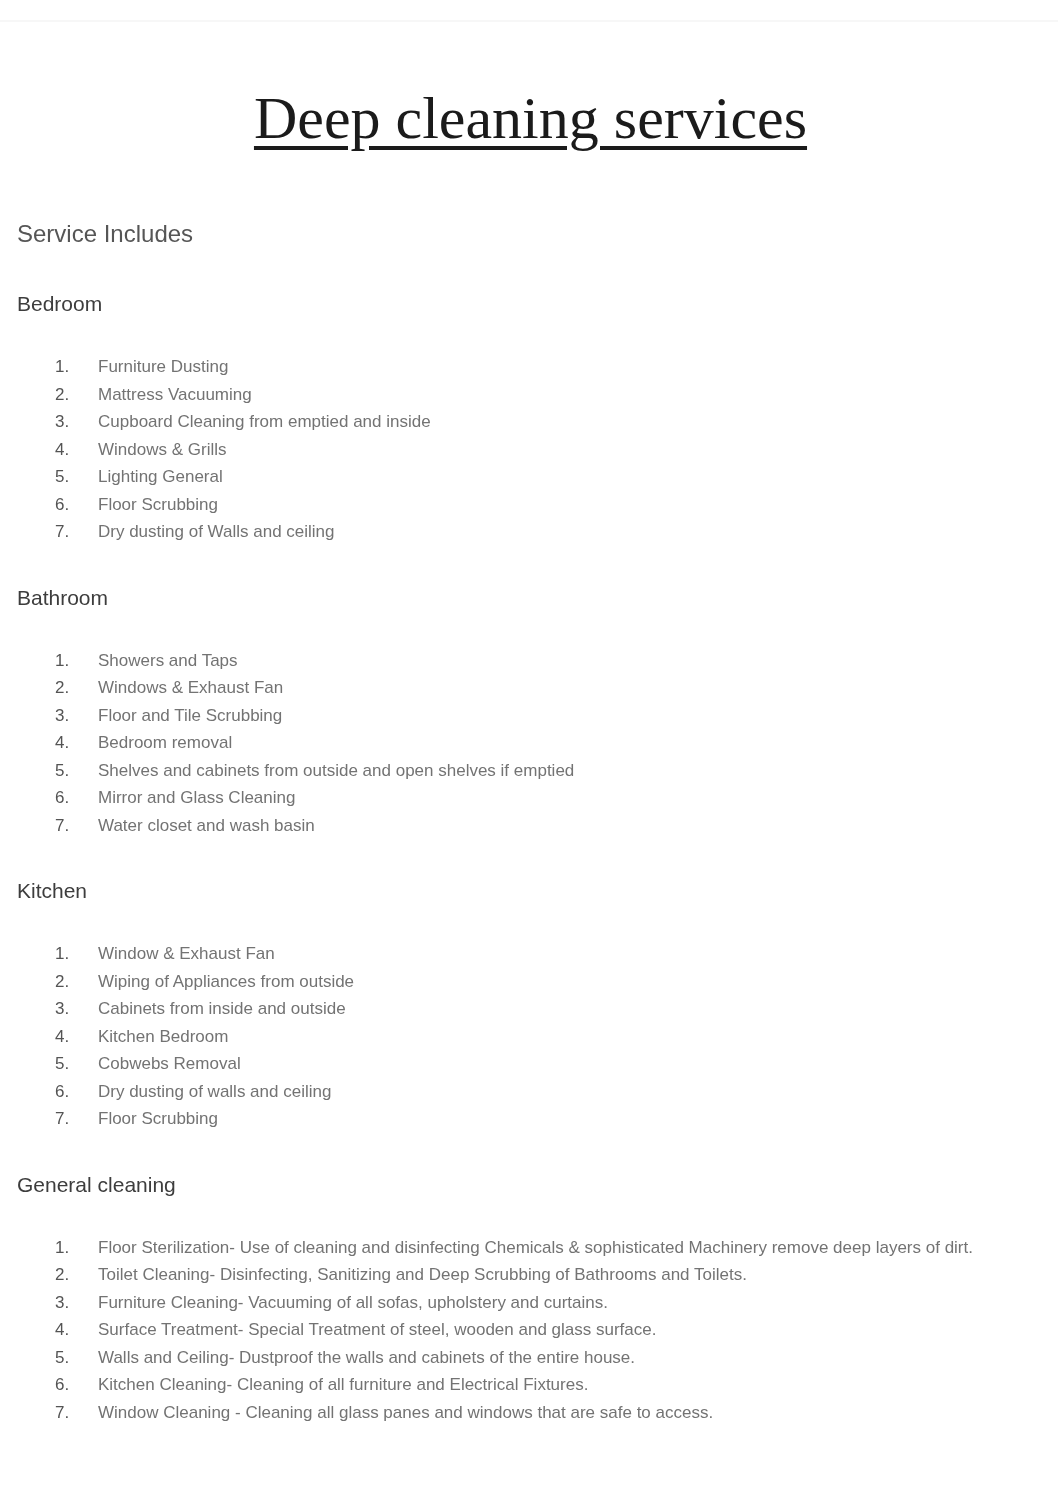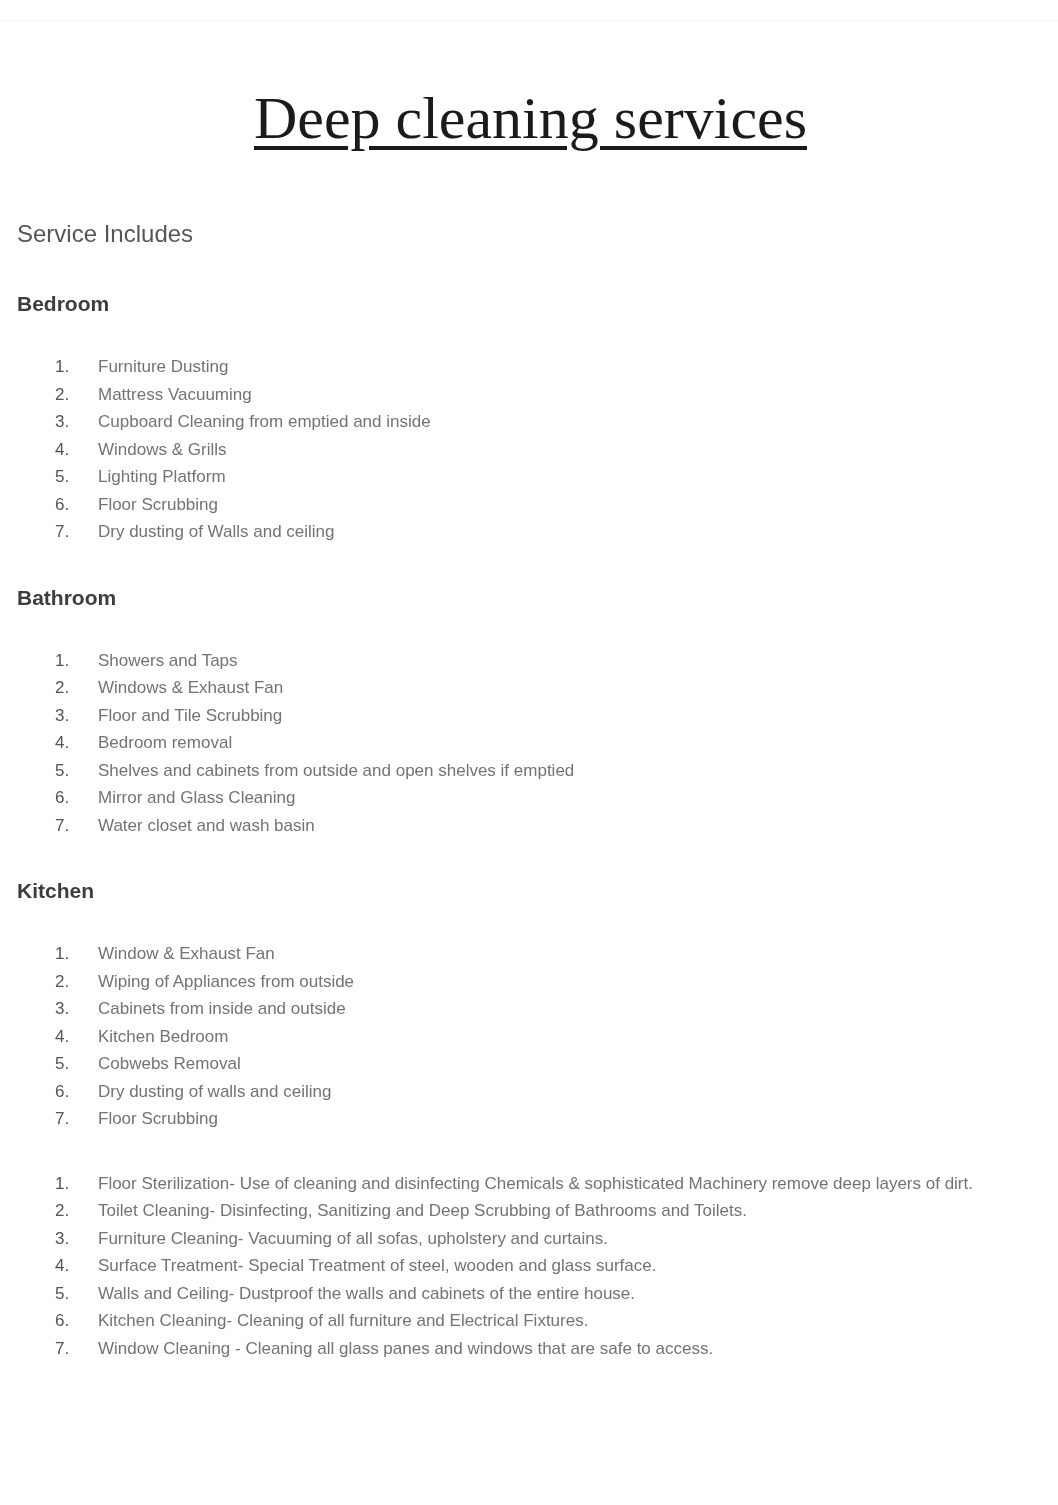--- a/index.html
+++ b/index.html
@@ -34,21 +34,21 @@
     margin-top: 62px;
     font-size: 24px;
     line-height: 37px;
     font-weight: 400;
     color: #565656;
   }
   .sec-heading {
     margin-top: 40px;
     font-size: 21px;
     line-height: 24px;
-    font-weight: 700;
+    font-weight: 400;
     color: #3d3d3d;
   }
   ol.items {
     margin-top: 37px;
     padding-left: 38px;
     list-style: none;
     counter-reset: li;
   }
   ol.items li {
     counter-increment: li;
@@ -74,21 +74,21 @@
 
   <h2 class="subtitle">Service Includes</h2>
 
   <section>
     <h3 class="sec-heading">Bedroom</h3>
     <ol class="items">
       <li>Furniture Dusting</li>
       <li>Mattress Vacuuming</li>
       <li>Cupboard Cleaning from emptied and inside</li>
       <li>Windows &amp; Grills</li>
-      <li>Lighting Platform</li>
+      <li>Lighting General</li>
       <li>Floor Scrubbing</li>
       <li>Dry dusting of Walls and ceiling</li>
     </ol>
   </section>
 
   <section>
     <h3 class="sec-heading">Bathroom</h3>
     <ol class="items">
       <li>Showers and Taps</li>
       <li>Windows &amp; Exhaust Fan</li>
@@ -107,20 +107,21 @@
       <li>Wiping of Appliances from outside</li>
       <li>Cabinets from inside and outside</li>
       <li>Kitchen Bedroom</li>
       <li>Cobwebs Removal</li>
       <li>Dry dusting of walls and ceiling</li>
       <li>Floor Scrubbing</li>
     </ol>
   </section>
 
   <section>
+    <h3 class="sec-heading">General cleaning</h3>
     <ol class="items">
       <li>Floor Sterilization- Use of cleaning and disinfecting Chemicals &amp; sophisticated Machinery remove deep layers of dirt.</li>
       <li>Toilet Cleaning- Disinfecting, Sanitizing and Deep Scrubbing of Bathrooms and Toilets.</li>
       <li>Furniture Cleaning- Vacuuming of all sofas, upholstery and curtains.</li>
       <li>Surface Treatment- Special Treatment of steel, wooden and glass surface.</li>
       <li>Walls and Ceiling- Dustproof the walls and cabinets of the entire house.</li>
       <li>Kitchen Cleaning- Cleaning of all furniture and Electrical Fixtures.</li>
       <li>Window Cleaning - Cleaning all glass panes and windows that are safe to access.</li>
     </ol>
   </section>

